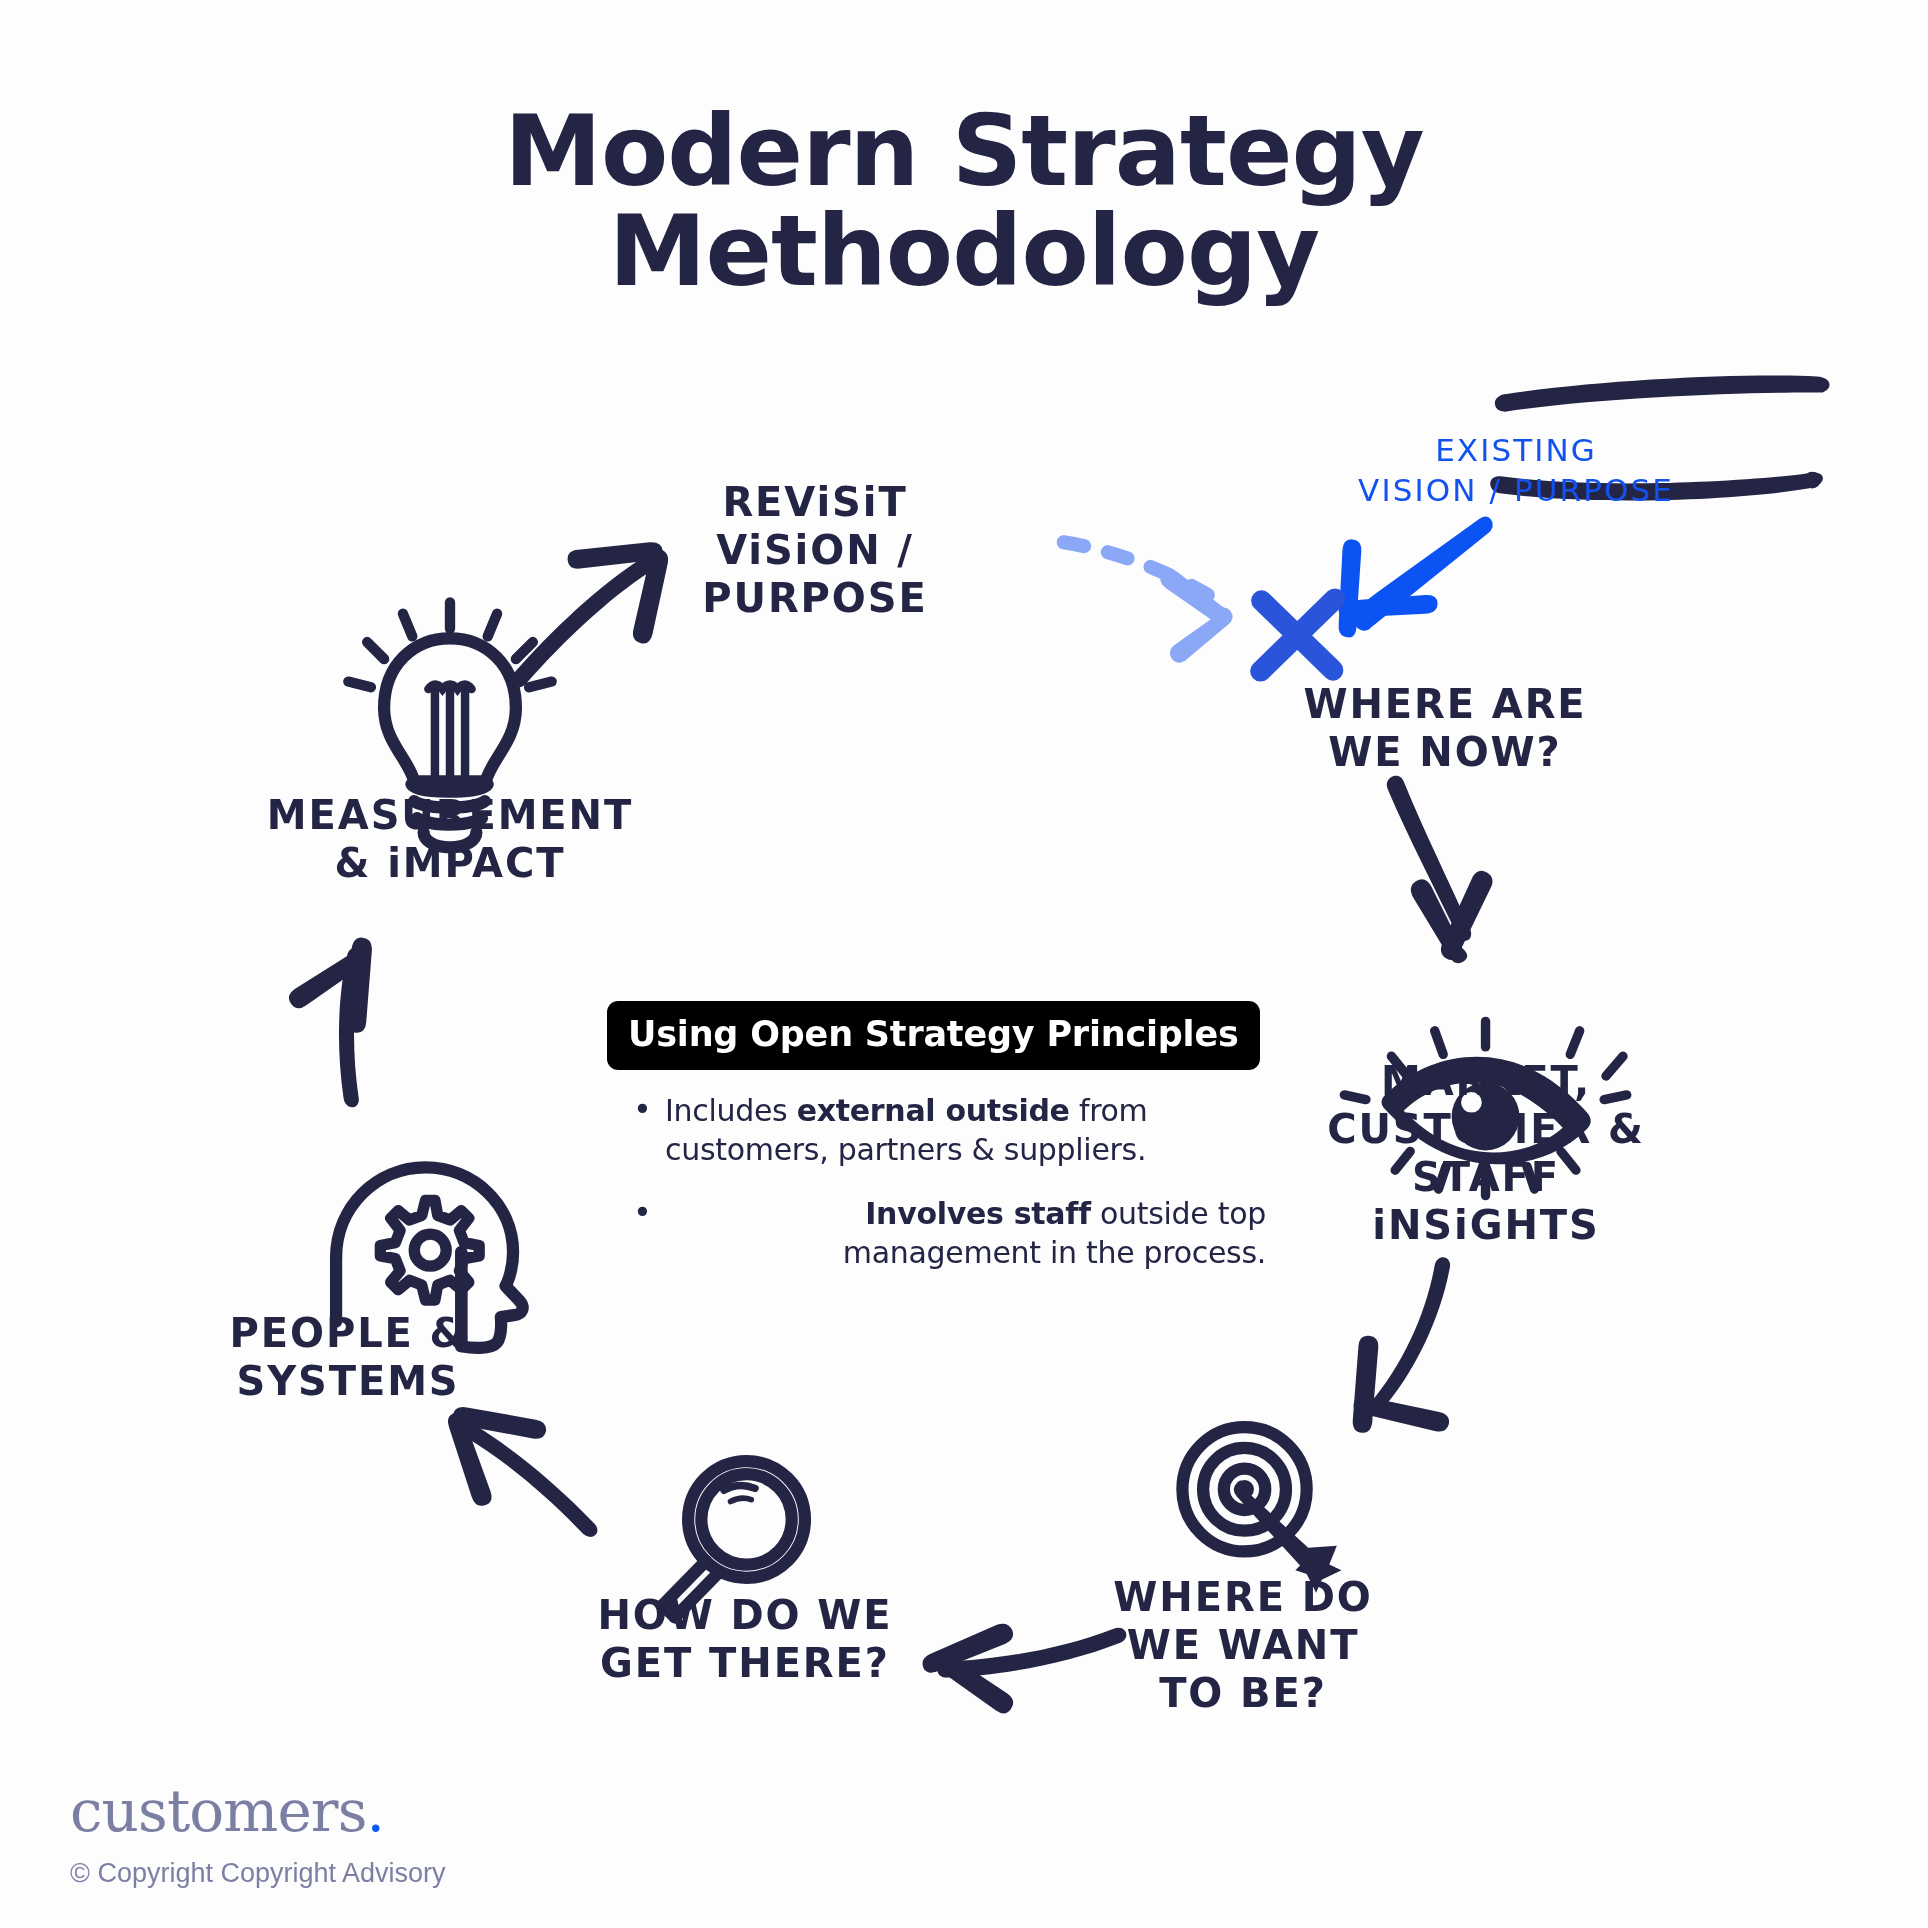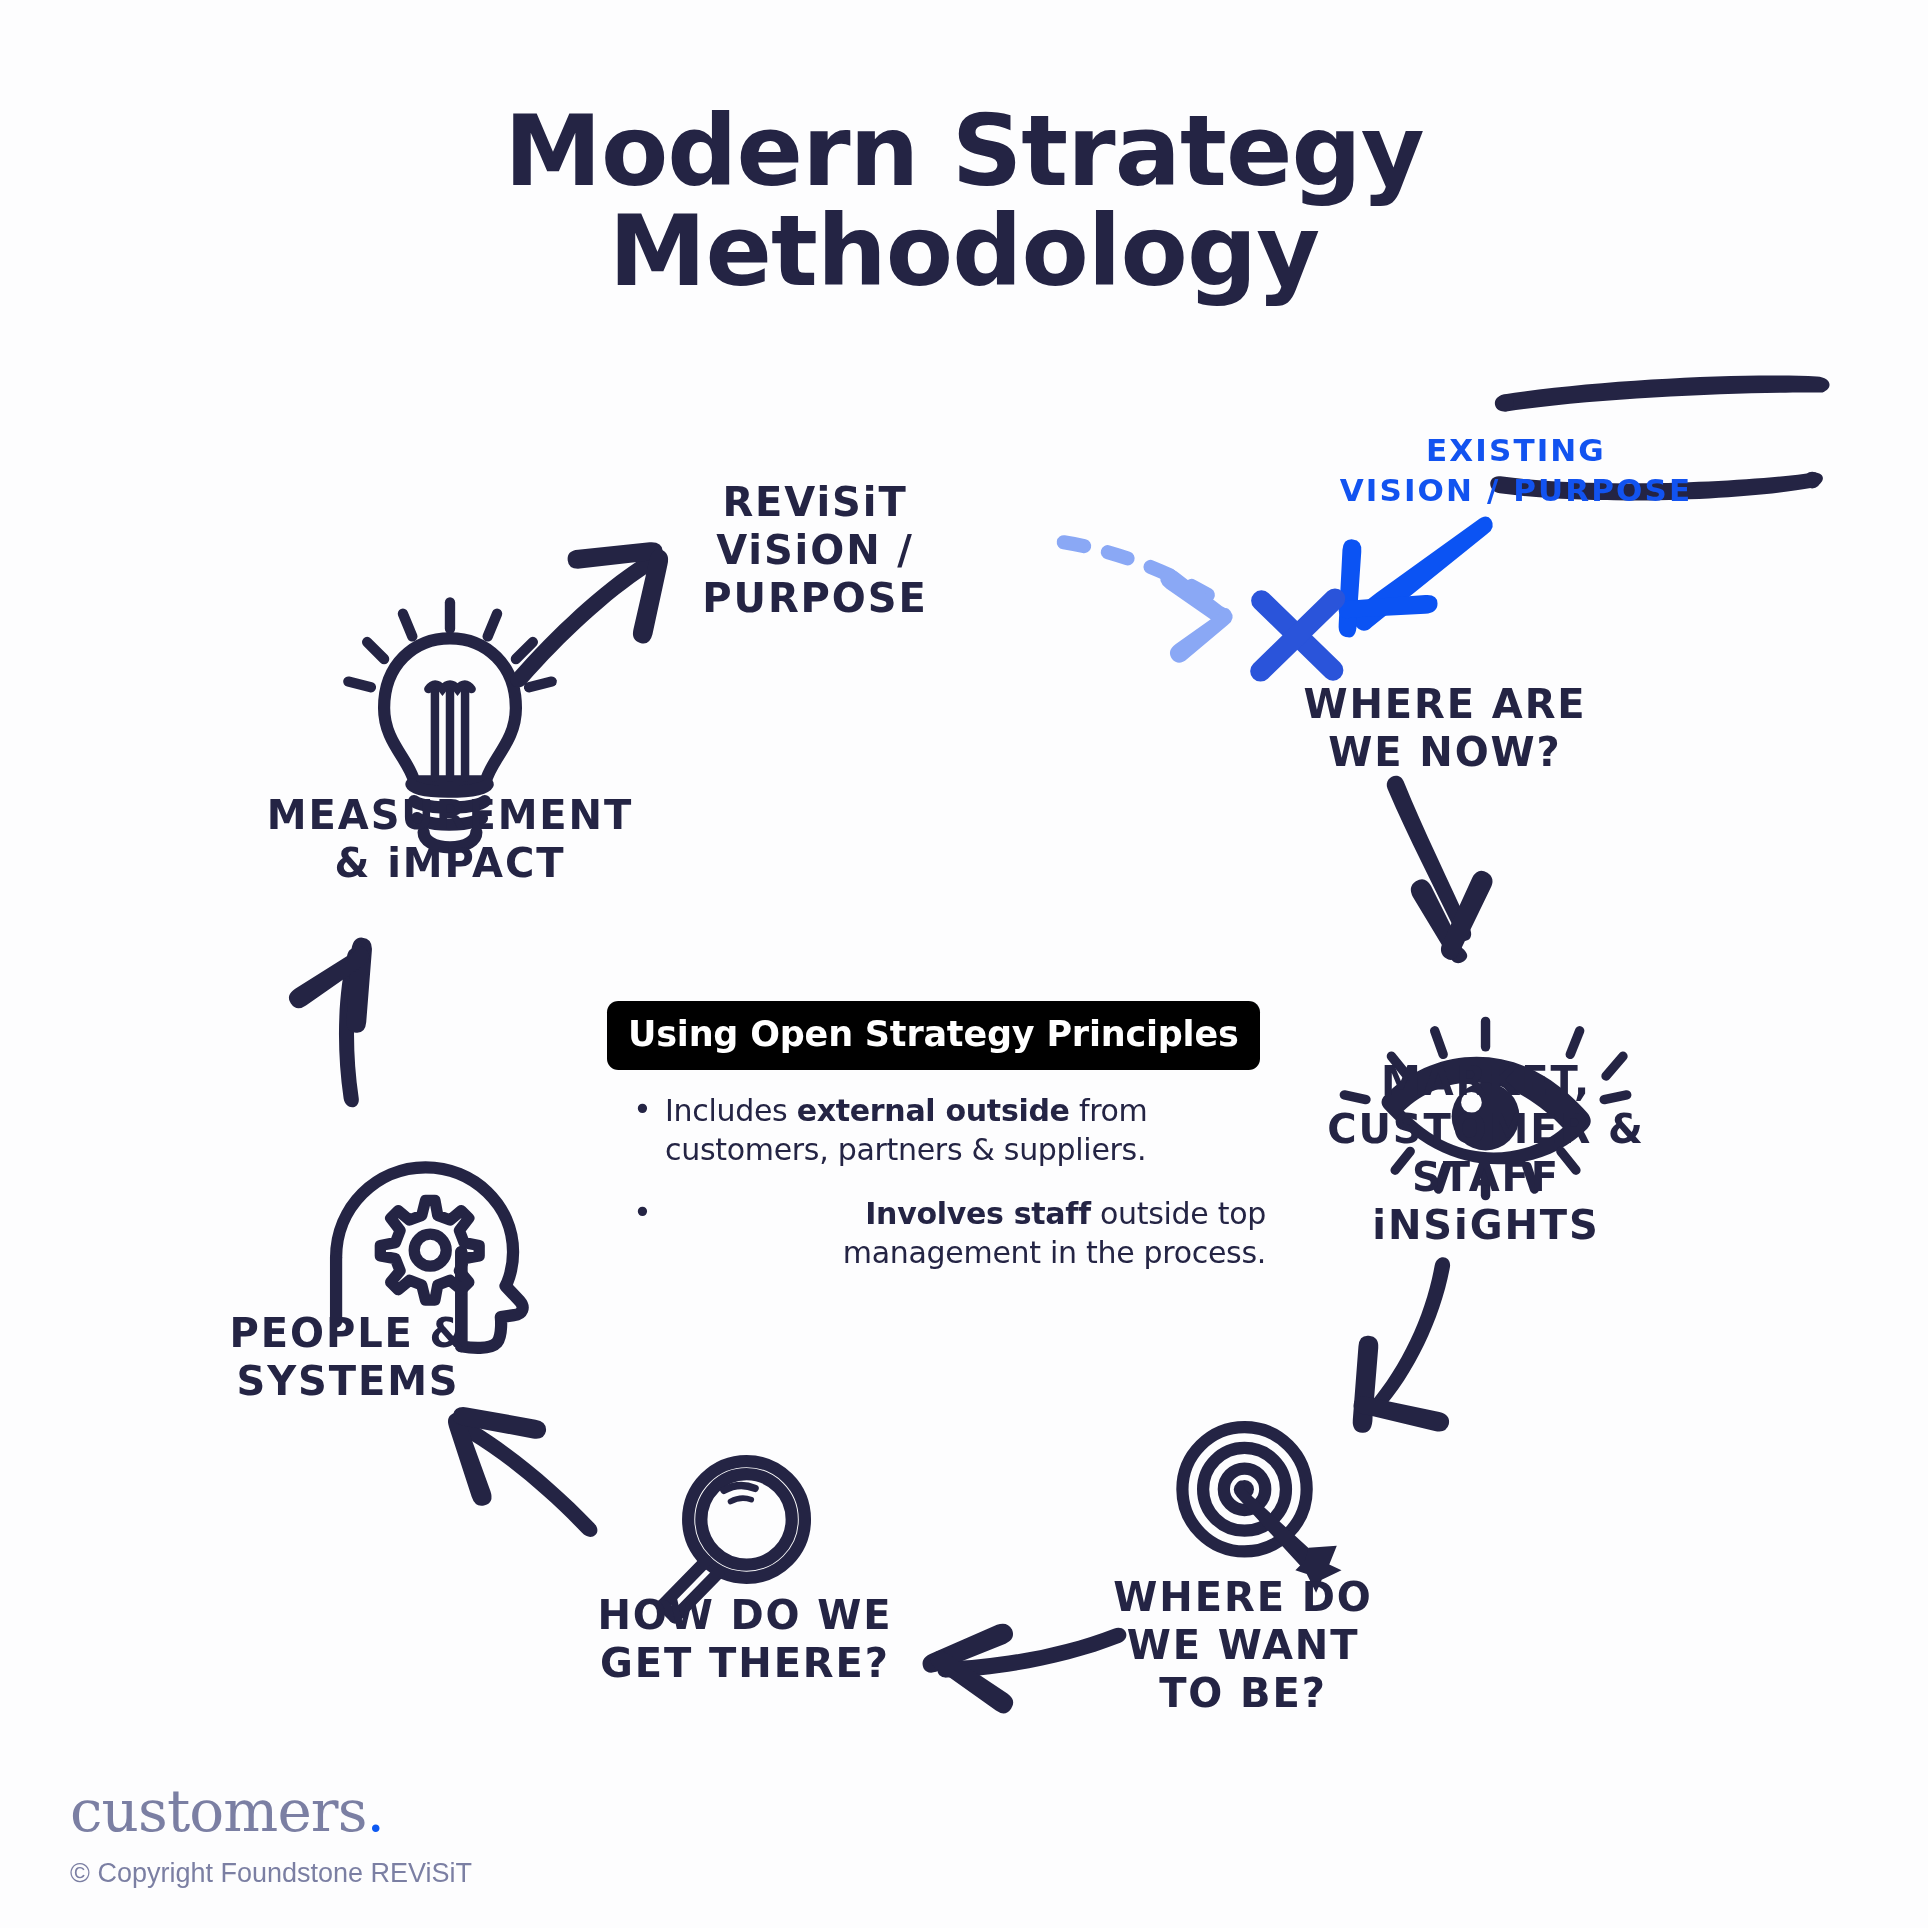--- a/index.html
+++ b/index.html
@@ -40,21 +40,21 @@
   }
 
   
   .callout{
     position:absolute;
     left:1516px;top:431px;
     transform:translateX(-50%);
     text-align:center;
     color:#1253f0;
     font-family:"DejaVu Sans", sans-serif;
-    font-weight:bold;
+    font-weight:normal;
     font-size:31px;
     line-height:1.28;
     letter-spacing:2.1px;
     white-space:pre-line;
   }
 
   
   .principles{position:absolute;left:607px;top:1001px;width:659px;}
   .pill{
     display:inline-block;
@@ -292,16 +292,16 @@
       <li>
         <span>Includes </span><b>external outside</b><span> from customers, partners &amp; suppliers.</span>
       </li>
       <li>
         <span></span><b>Involves staff</b><span> outside top management in the process.</span>
       </li>
     </ul>
   </div>
 
   <div class="logo"><span>customers</span><span class="dot">.</span></div>
-  <div class="copyright">© Copyright Foundstone REViSiT</div>
+  <div class="copyright">© Copyright Copyright Advisory</div>
 
 </div>
 
 
 </body></html>

